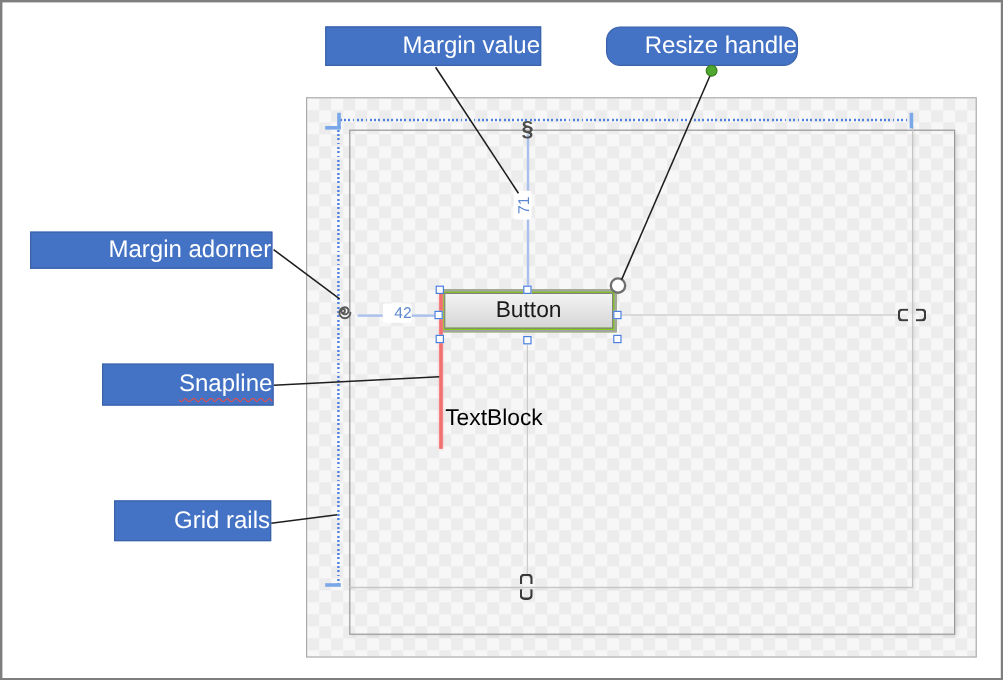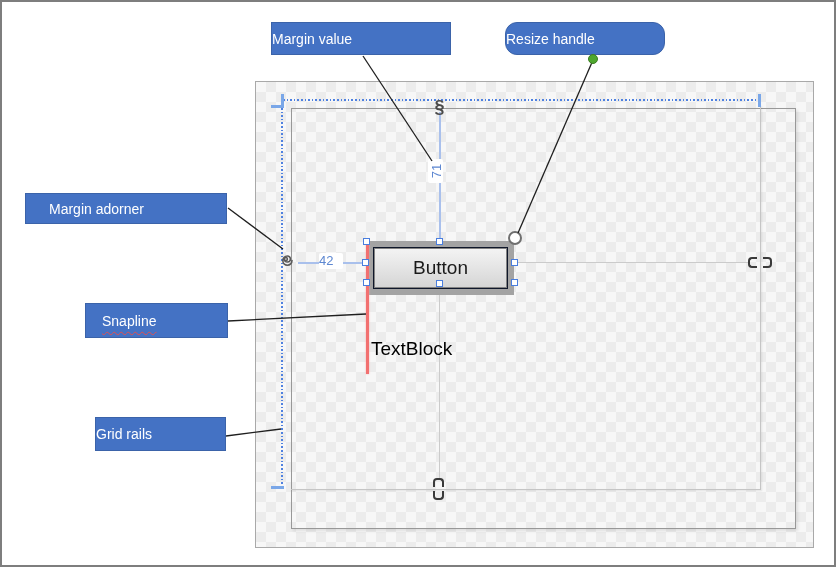--- a/index.html
+++ b/index.html
@@ -45,35 +45,35 @@
   
   .margin-vline { position:absolute; left:437px; top:110px; width:2px; height:130px; background:#a9c0ec; }
   .margin-hline { position:absolute; left:296px; top:260px; width:69px; height:2px; background:#a9c0ec; }
   .anchor-closed {
     position:absolute; left:430px; top:93px; width:15px; height:24px;
     color:#4a4a4a; font-size:18px; line-height:24px; text-align:center; font-weight:bold;
   }
   .pill { position:absolute; background:#ffffff; border-radius:2px; color:#5d87d1; font-size:13px; }
   .pill-71 { left:426px; top:157px; width:15px; height:24px; }
   .pill-71 span { position:absolute; left:50%; top:50%; transform:translate(-50%,-50%) rotate(-90deg); white-space:nowrap; }
-  .pill-42 { left:317px; top:251px; width:24px; height:16px; text-align:left; line-height:16px; }
+  .pill-42 { left:317px; top:251px; width:24px; height:16px; text-align:right; line-height:16px; }
   .adorner-spiral { position:absolute; left:276px; top:249px; width:18px; height:18px; }
   
   .oc { position:absolute; border:2.5px solid #3a3a3a; }
   .oc-h-l { left:746px; top:255px; width:9px; height:11px; border-right:none; border-radius:4px 0 0 4px; }
   .oc-h-r { left:761px; top:255px; width:9px; height:11px; border-left:none;  border-radius:0 4px 4px 0; }
   .oc-v-t { left:431px; top:476px; width:11px; height:9px; border-bottom:none; border-radius:4px 4px 0 0; }
   .oc-v-b { left:431px; top:489px; width:11px; height:9px; border-top:none;    border-radius:0 0 4px 4px; }
   
   .layout-hline { position:absolute; left:514px; top:260px; width:233px; height:1px; background:#cbcbcb; }
   .layout-vline { position:absolute; left:437px; top:282px; width:1px; height:196px; background:#cbcbcb; }
   
   .ctl-button {
-    position:absolute; left:365px; top:239px; width:147px; height:54px;
-    border:6px solid #a3a3a3; background:#0f172a; padding:1px;
+    position:absolute; left:365px; top:239px; width:147px; height:36px;
+    border:2px solid #a3a3a3; background:#84cc16; padding:1px;
   }
   .ctl-button .face {
     width:100%; height:100%;
     border:1px solid #828282;
     background:linear-gradient(180deg,#f3f3f3 0%,#e3e3e3 55%,#d5d5d5 100%);
     display:flex; align-items:center; justify-content:center;
     font-size:19px; color:#1a1a1a;
   }
   .handle {
     position:absolute; width:7px; height:7px; background:#fff;
@@ -86,22 +86,22 @@
   .snapline-red {
     position:absolute; left:364px; top:239px; width:3px; height:133px;
     background:#f27070; box-shadow:0 0 2px #f6adad; z-index:5;
   }
   .ctl-textblock {
     position:absolute; left:369px; top:336px; font-size:19px; color:#000000; z-index:4;
   }
   
   .note {
     position:absolute; background:#4472c4; border:1px solid #3b63a9; color:#fff;
-    display:flex; align-items:center; justify-content:flex-start;
-    font-size:14px; z-index:20;
+    display:flex; align-items:center; justify-content:flex-end;
+    font-size:20px; z-index:20;
   }
   .note-margin-value   { left:269px; top:20px;  width:180px; height:33px; }
   .note-resize-handle  { left:503px; top:20px;  width:160px; height:33px;border-radius:12px; }
   .note-margin-adorner { left:23px;  top:191px; width:202px; height:31px;padding-left:23px; }
   .note-snapline       { left:83px;  top:301px; width:143px; height:35px;padding-left:16px; }
   .note-grid-rails     { left:93px;  top:415px; width:131px; height:34px; }
   .squiggle { text-decoration:underline wavy #e04f4f; text-decoration-thickness:1px; text-underline-offset:5px; }
   .green-dot {
     position:absolute; left:586px; top:52px; width:10px; height:10px;
     background:#4ea72e; border:1px solid #3c7d22; border-radius:50%; z-index:21;

